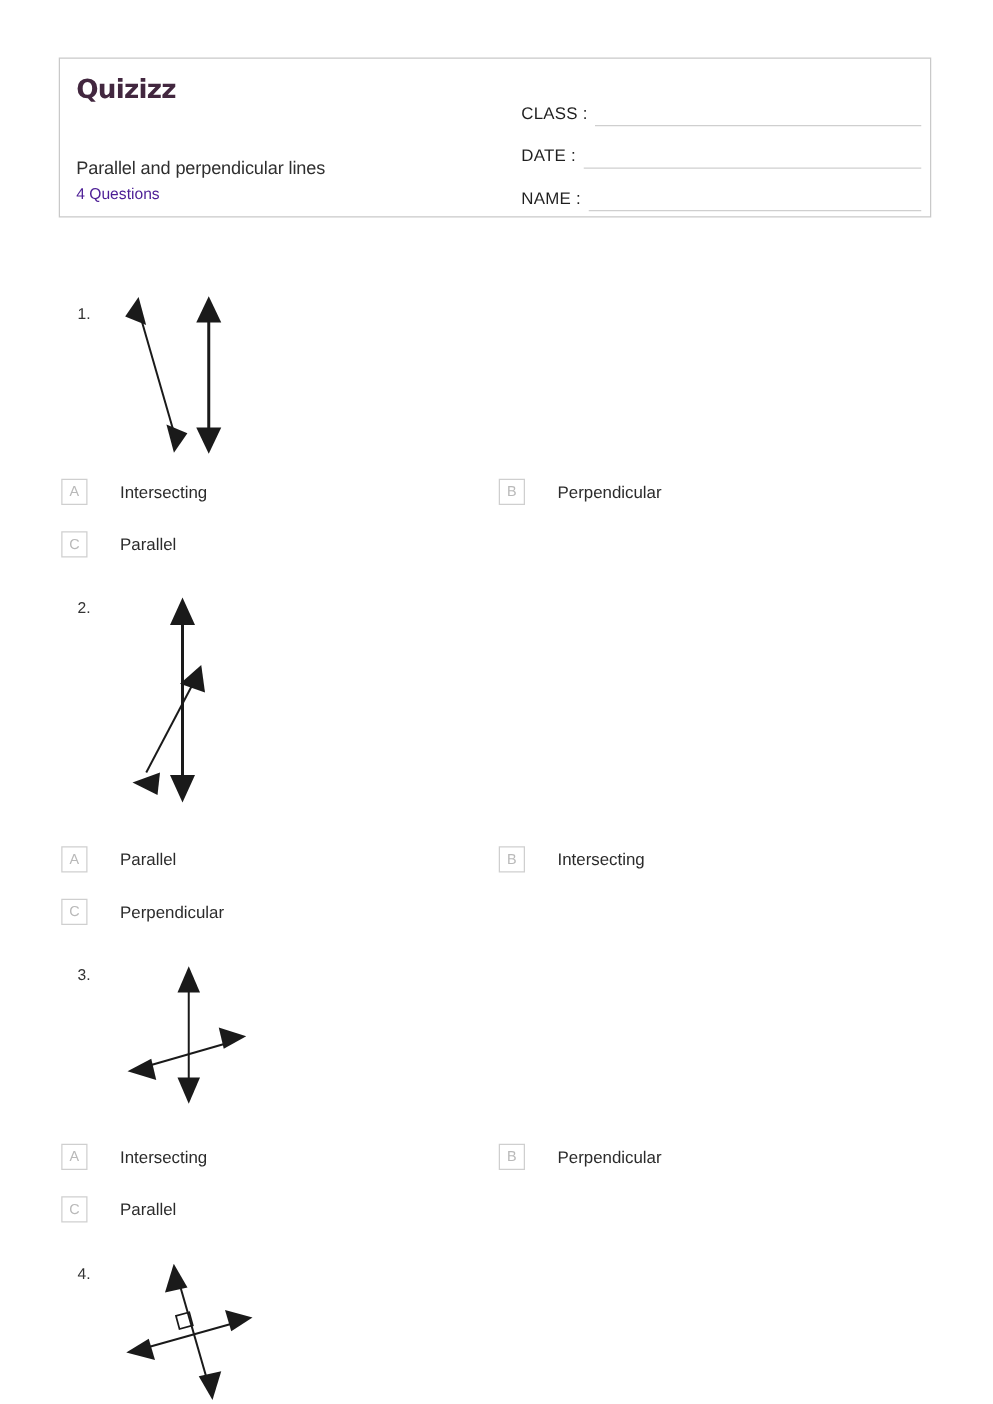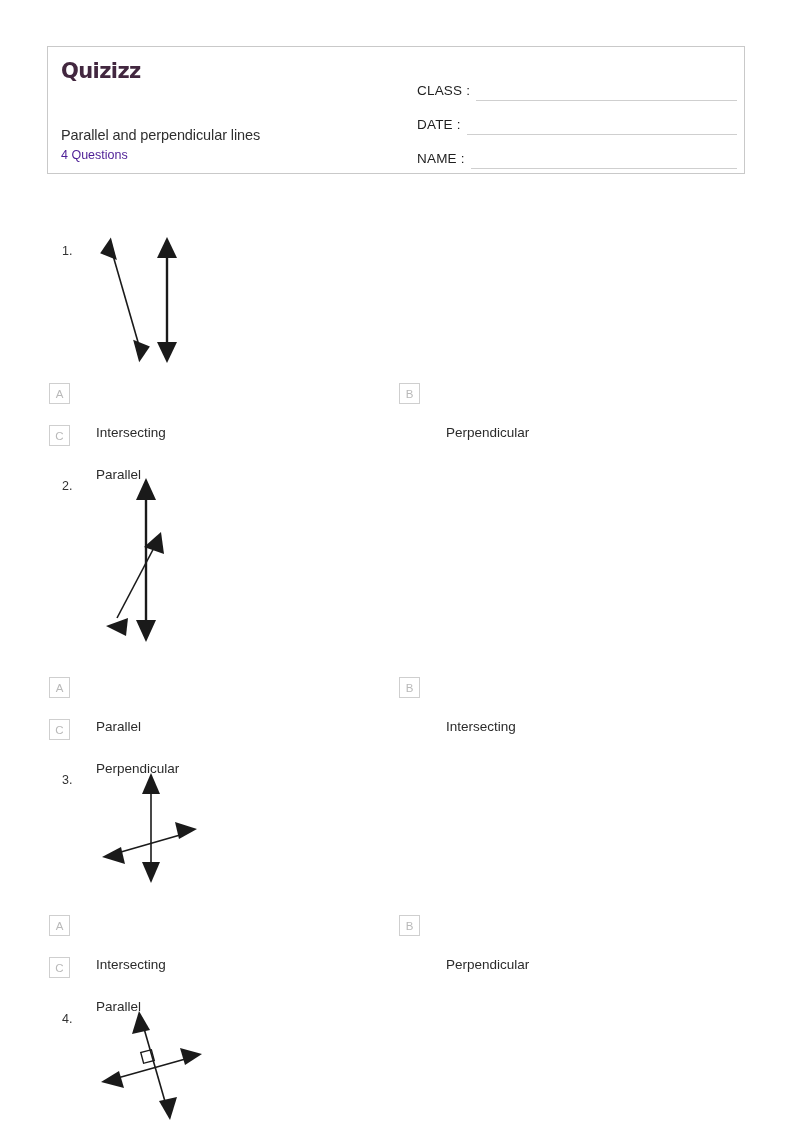--- a/index.html
+++ b/index.html
@@ -121,21 +121,20 @@
     align-items: center;
     justify-content: center;
     flex: none;
     background: #fff;
   }
   .option-label {
     margin-left: 26px;
     font-size: 13.5px;
     color: #2b2b2b;
     line-height: 21px;
-    margin-top: 39px;
   }
   .option-empty { width: 350px; }
 </style>
 </head>
 <body>
 
 <div class="header-card">
 
   <div class="brand-logo">Quizizz</div>
 

